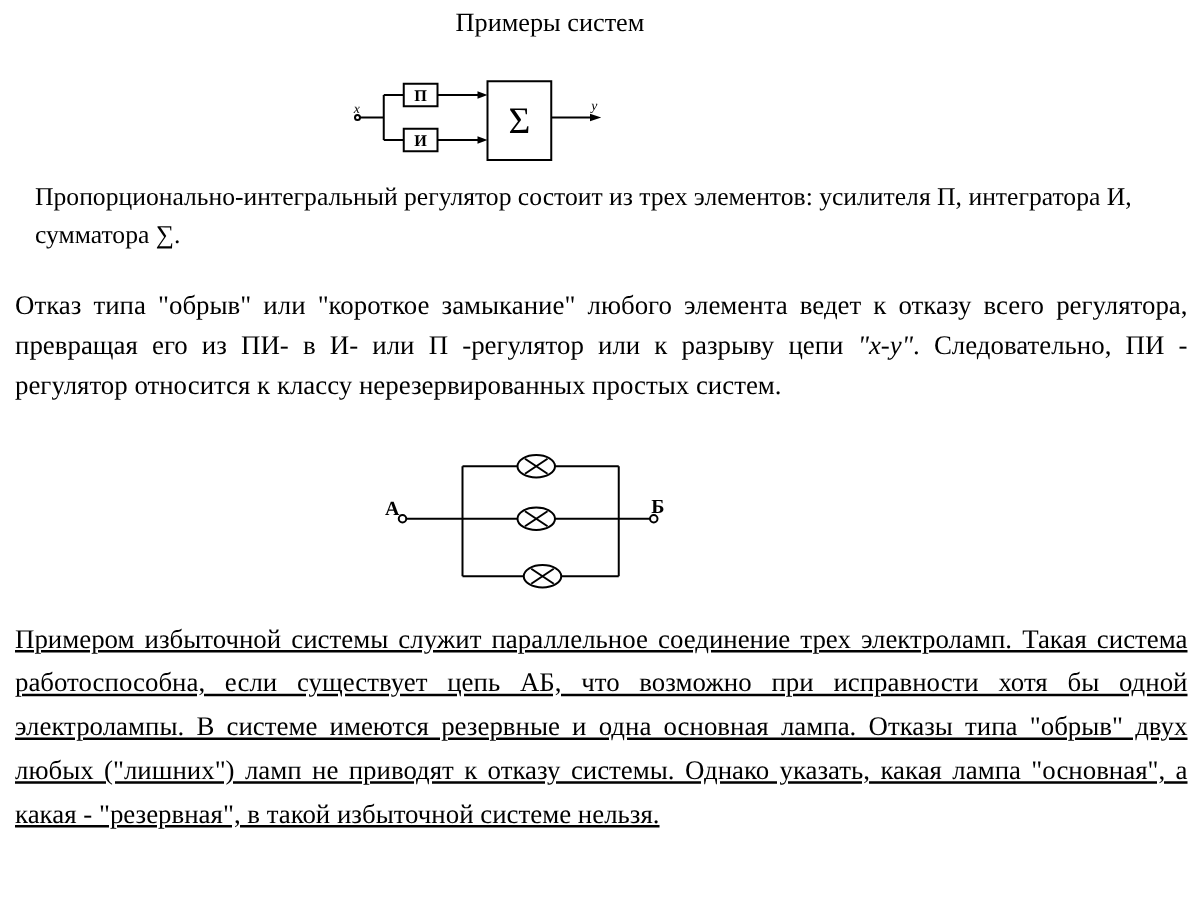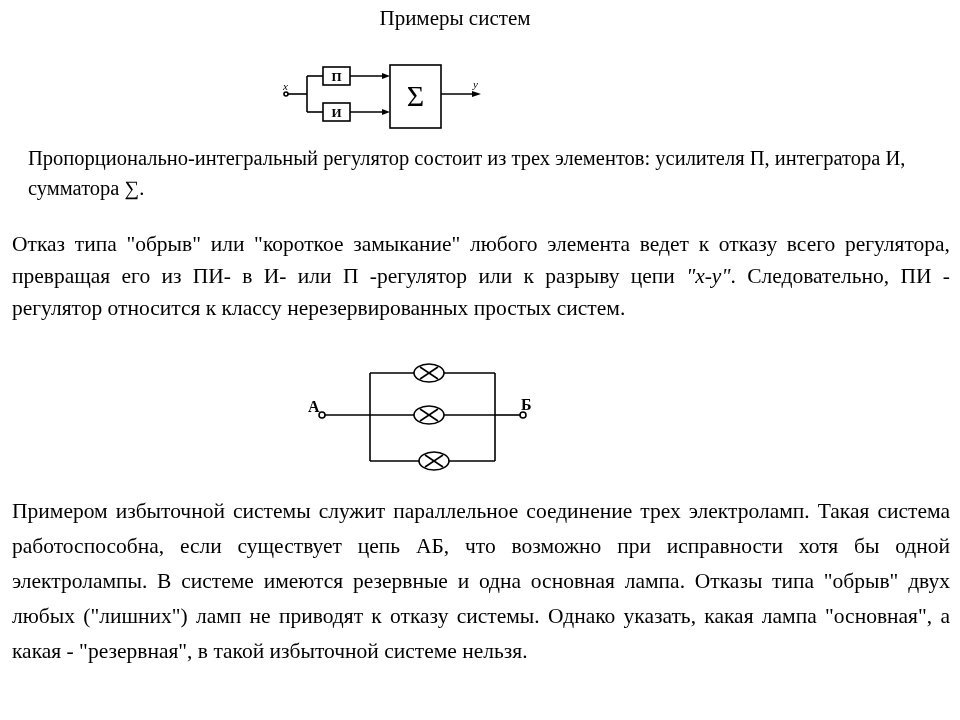--- a/index.html
+++ b/index.html
@@ -1,25 +1,25 @@
 <!DOCTYPE html>
 <html><head>
 <meta charset="utf-8">
 <style>
   html, body { margin:0; padding:0; background:#ffffff; }
   body { width:960px; height:720px; position:relative; overflow:hidden;
          font-family:"Liberation Serif","DejaVu Serif",serif; color:#000; }
   .title { position:absolute; left:0; top:6px; width:880px; text-align:center;
-           font-size:21px;margin-left:15px; }
+           font-size:21px; }
   .p1 { position:absolute; left:28px; top:143px; width:930px;
         font-size:20.5px; line-height:30px; }
   .p2 { position:absolute; left:12px; top:228px; width:938px;
         font-size:21.5px; line-height:32px; text-align:justify; }
   .p3 { position:absolute; left:12px; top:494px; width:938px;
-        font-size:21.5px; line-height:35px; text-align:justify; }
+        font-size:21.5px; line-height:35px; text-align:justify;text-decoration:underline; }
   .p2 i { font-style:italic; }
   svg { position:absolute; }
   svg text { font-family:"Liberation Serif","DejaVu Serif",serif; }
 </style>
 </head>
 <body>
 
 <div class="title">Примеры систем</div>
 
 <svg width="230" height="90" style="left:270px;top:50px;" viewBox="0 0 230 90">

